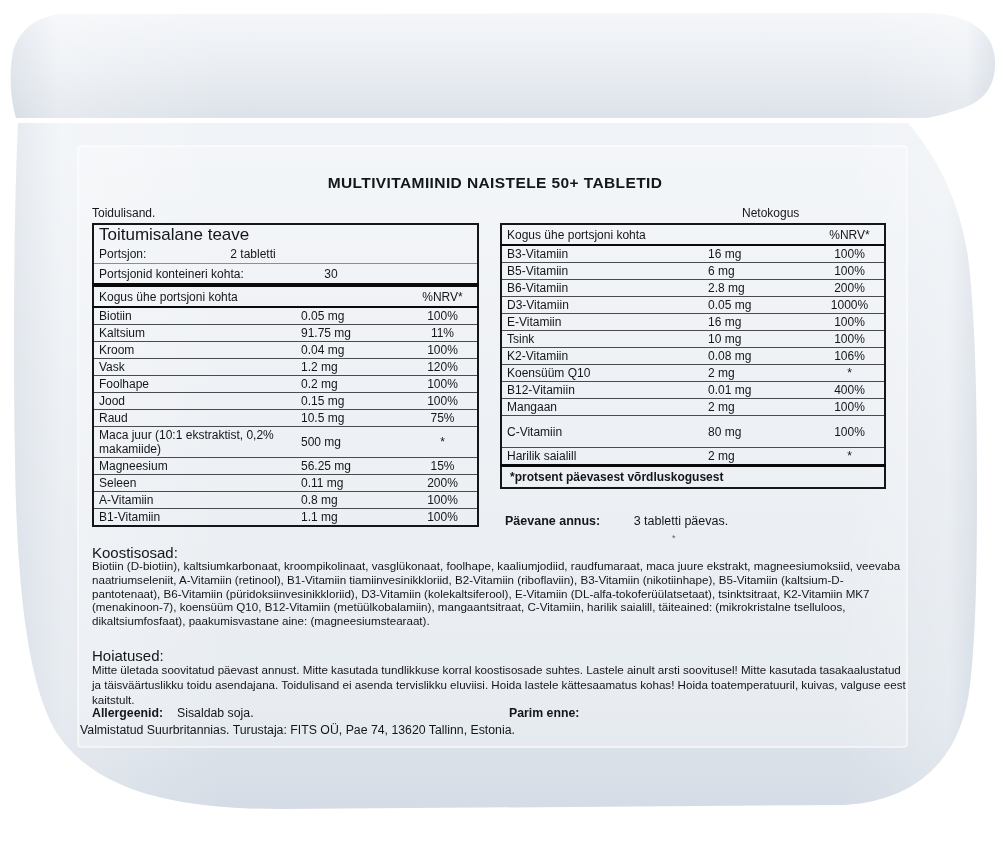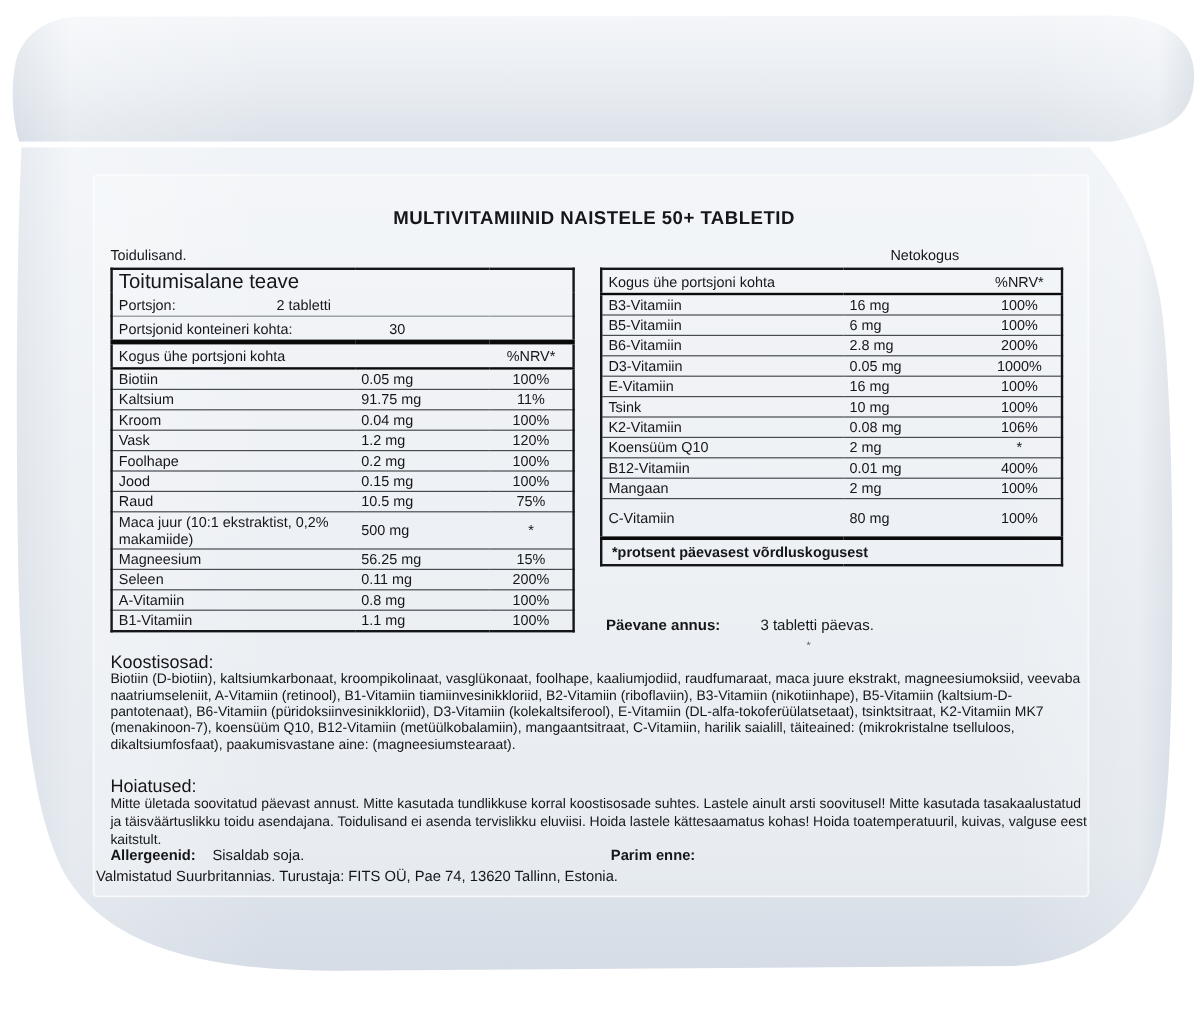--- a/index.html
+++ b/index.html
@@ -265,20 +265,25 @@
           <tr>
             <td>Mangaan</td>
             <td>2 mg</td>
             <td>100%</td>
           </tr>
           <tr class="tall">
             <td>C-Vitamiin</td>
             <td>80 mg</td>
             <td>100%</td>
           </tr>
+          <tr>
+            <td>Harilik saialill</td>
+            <td>2 mg</td>
+            <td>*</td>
+          </tr>
         </tbody>
       <tfoot>
         <tr class="footnote">
           <td colspan="3">*protsent päevasest võrdluskogusest</td>
         </tr>
       </tfoot>
     </table>
 
     <div class="daily">
       <span class="d-label">Päevane annus:</span>

